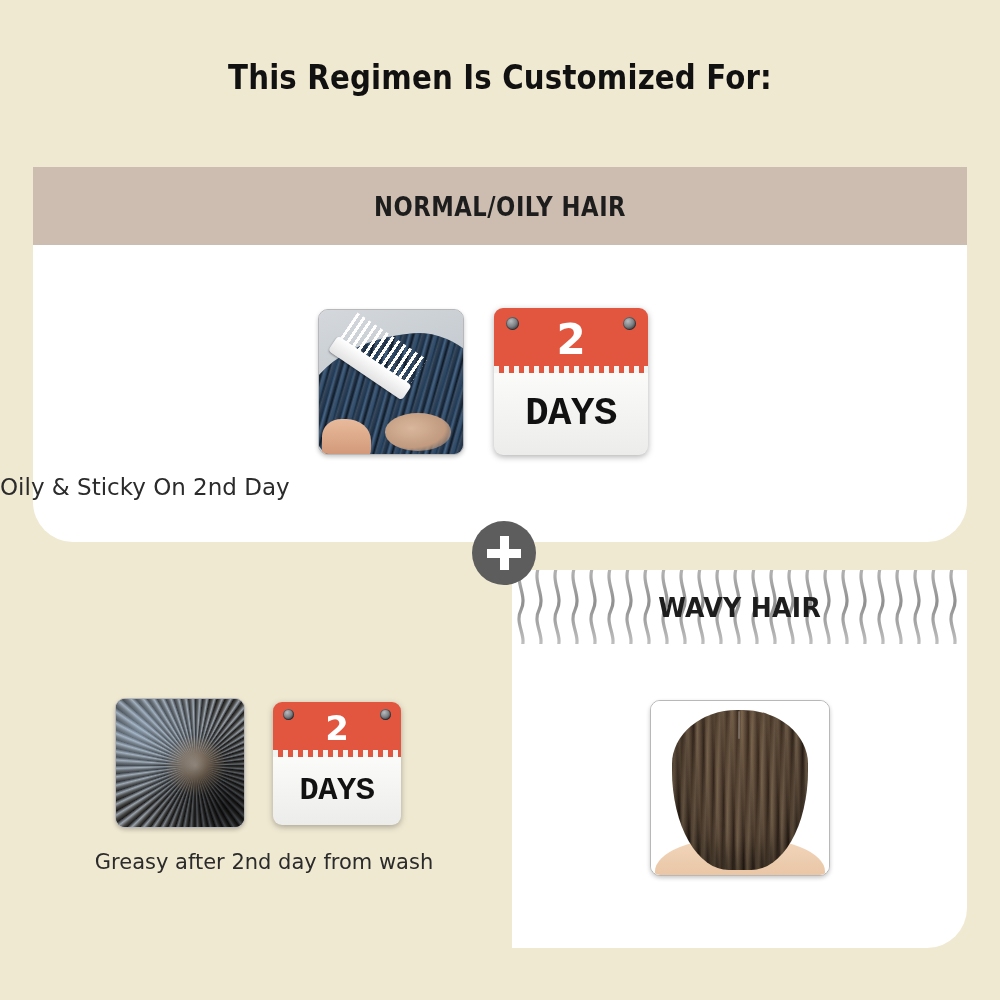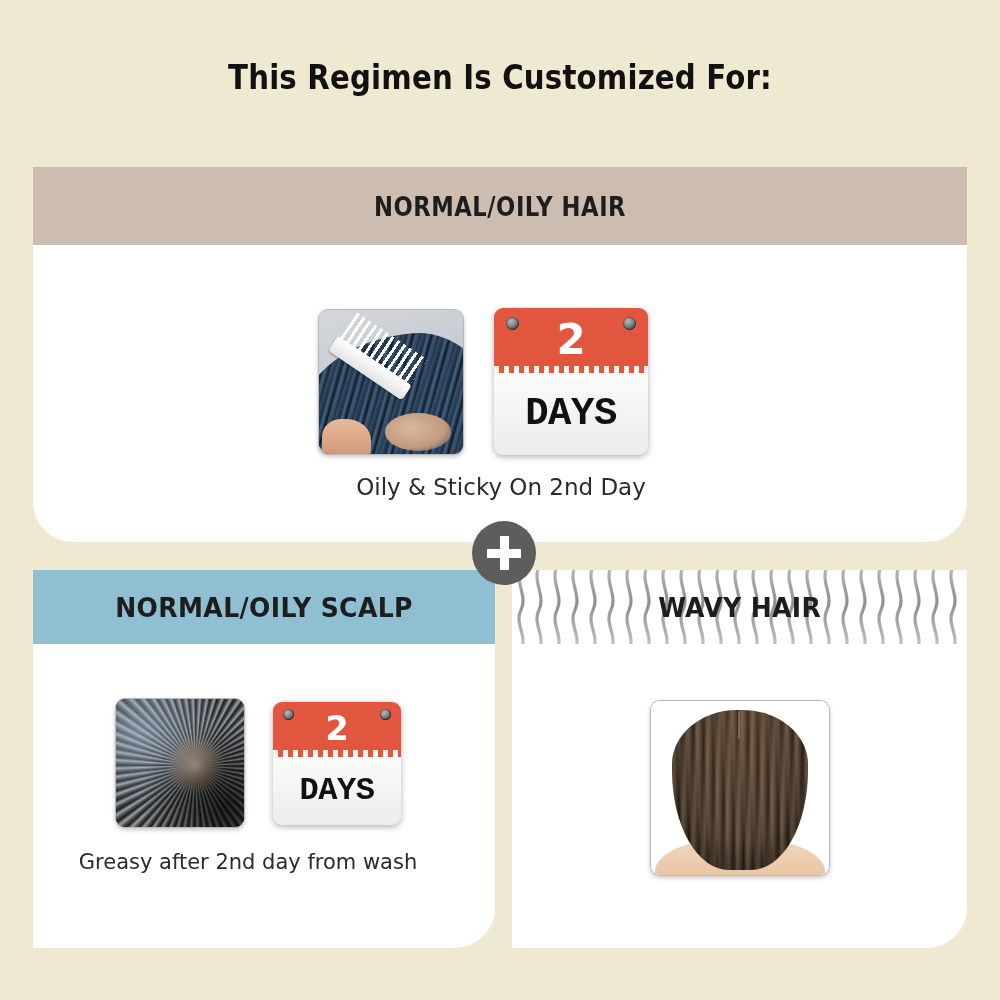--- a/index.html
+++ b/index.html
@@ -231,22 +231,22 @@
   #cal-2 .cal-bot { height: 68px; }
   #cal-2 .cal-word { font-size: 32px; }
 
   
   .caption {
     position: absolute;
     font-family: "DejaVu Sans", sans-serif;
     font-weight: 400;
     color: #2b2b2b;
   }
-  #caption-hair { left: 0; top: 474px; width: 954px; text-align: center; font-size: 23px; padding-left: 48px; }
-  #caption-scalp { left: 17px; top: 850px; width: 462px; text-align: center; font-size: 21px; }
+  #caption-hair { left: 0; top: 474px; width: 954px; text-align: left; font-size: 23px; }
+  #caption-scalp { left: 33px; top: 850px; width: 462px; text-align: center; font-size: 21px; }
 
   
   #plus-badge {
     position: absolute; left: 472px; top: 521px; width: 64px; height: 64px;
     border-radius: 50%; background: #5d5d5d; z-index: 30;
   }
   #plus-badge .bar-h { position:absolute; left: 15px; top: 28px; width: 34px; height: 9px; background:#fff; }
   #plus-badge .bar-v { position:absolute; left: 27.5px; top: 15px; width: 9px; height: 34px; background:#fff; }
 </style>
 </head>
@@ -283,25 +283,20 @@
       </div>
       <div class="zig"></div>
       <div class="cal-bot">
         <span class="cal-word">DAYS</span>
       </div>
     </div>
   </div>
 
   <div class="caption" id="caption-hair">Oily &amp; Sticky On 2nd Day</div>
 
-  <div class="card" id="card-scalp">
-    <div class="band band-scalp">
-      <span class="band-text">NORMAL/OILY SCALP</span>
-    </div>
-  </div>
 
   <div class="row-media" id="row-scalp" style="left:115px; top:698px; gap:28px;">
 
     <div class="photo" id="photo-scalp">
       <div class="bg"></div>
       <div class="crown"></div>
       <div class="sheen"></div>
       <div class="shadow"></div>
     </div>
 

